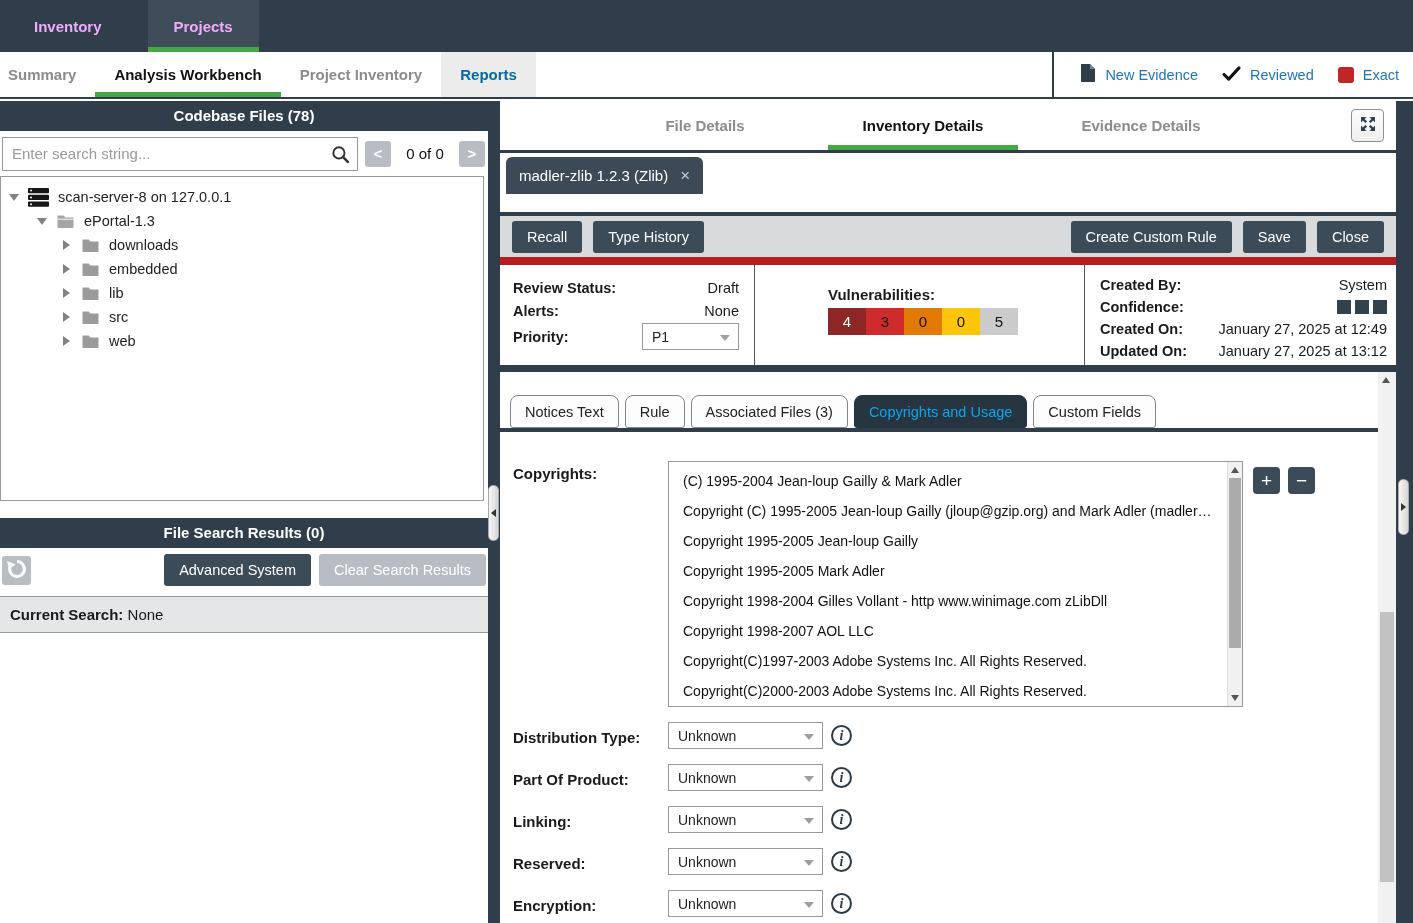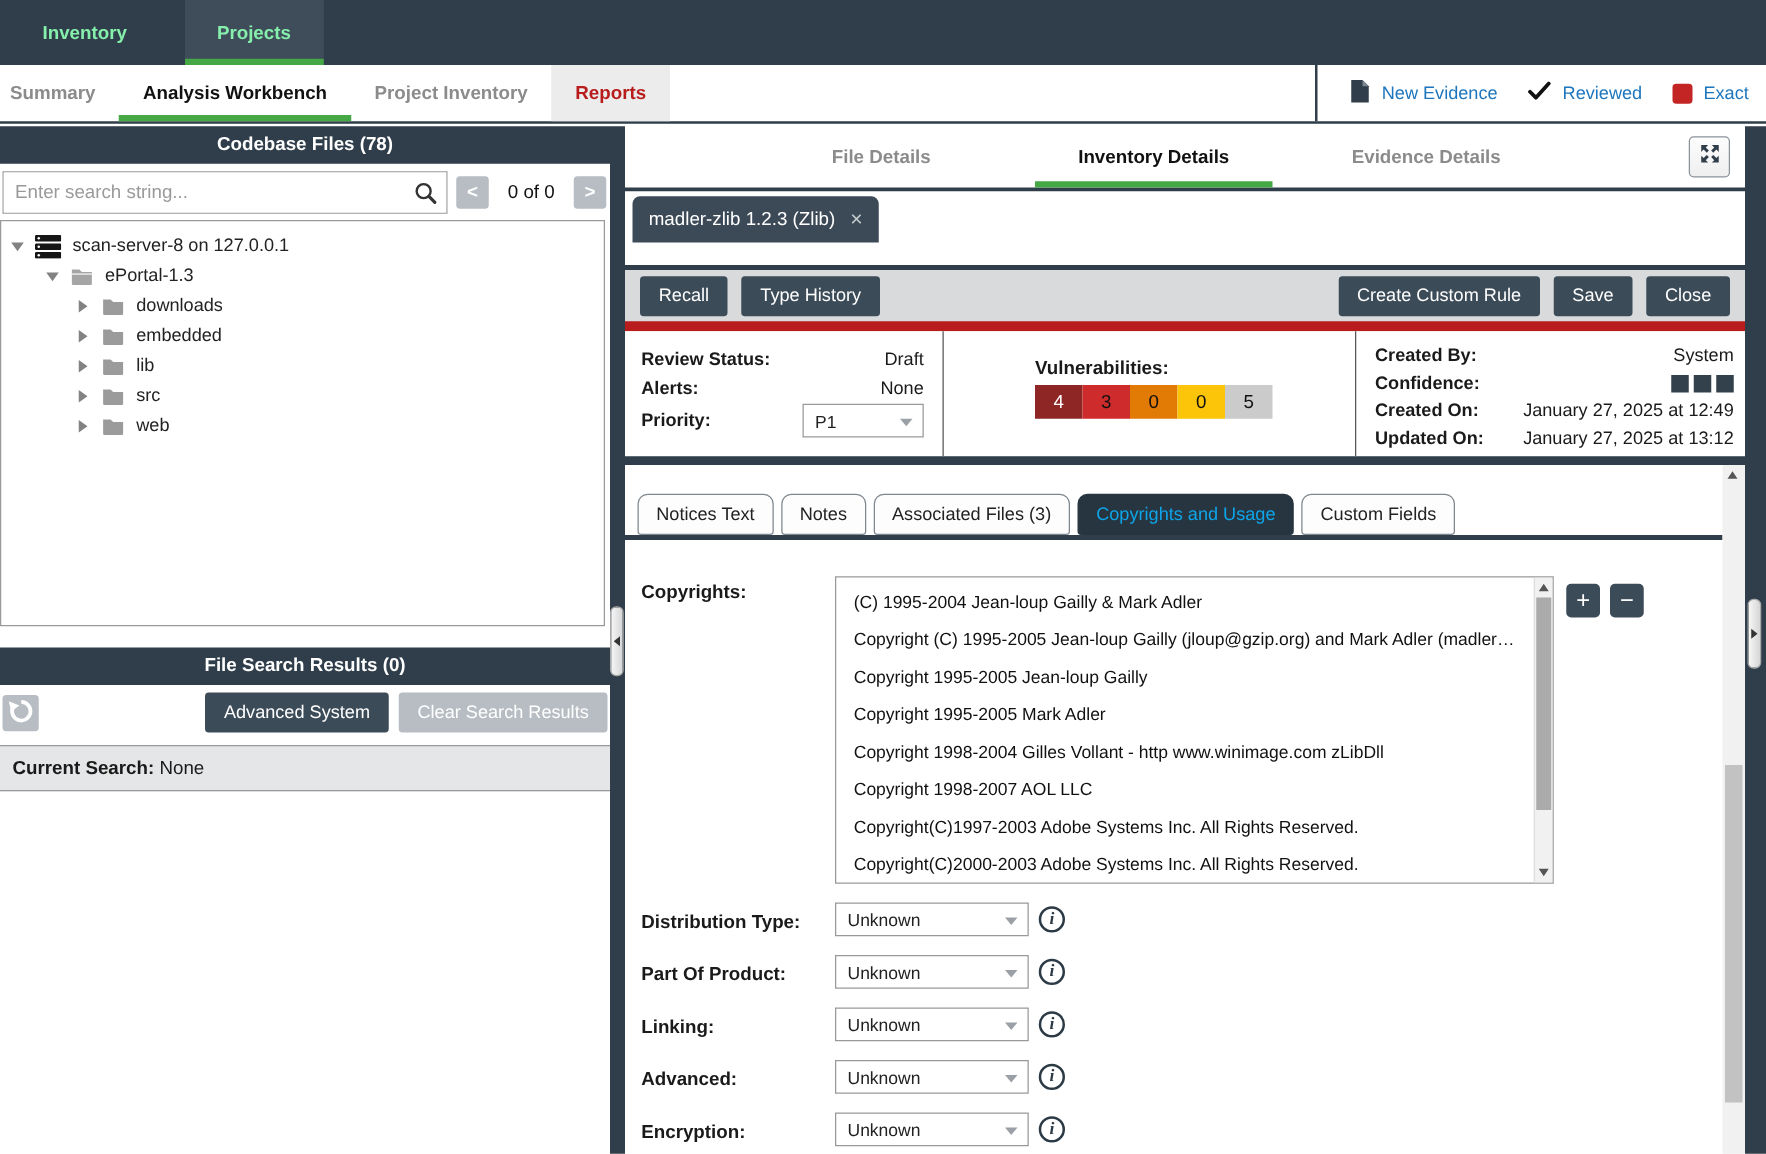--- a/index.html
+++ b/index.html
@@ -2,32 +2,32 @@
 <html><head>
 <meta charset="utf-8">
 <style>
   * { margin:0; padding:0; box-sizing:border-box; }
   html,body { width:1413px; height:923px; overflow:hidden; }
   body { font-family:"Liberation Sans","DejaVu Sans",sans-serif; background:#fff; color:#1a1a1a; }
   .app { position:relative; width:1413px; height:923px; }
 
   
   .topnav { position:absolute; top:0; left:0; width:1413px; height:52px; background:#2f3e4a; display:flex; }
-  .topnav-tab { position:relative; color:#86efac; font-weight:bold; font-size:15px; padding:0 26px; display:flex; align-items:center; cursor:pointer; }
+  .topnav-tab { position:relative; color:#f0abfc; font-weight:bold; font-size:15px; padding:0 26px; display:flex; align-items:center; cursor:pointer; }
   .topnav-tab.first { margin-left:8px; }
   .topnav-tab.active { background:#3e4d59; margin-left:20px; }
   .topnav-tab.active::after { content:""; position:absolute; left:0; right:0; bottom:0; height:5px; background:#45a845; }
 
   
   .subnav { position:absolute; top:52px; left:0; width:1413px; height:47px; background:#fff; border-bottom:2px solid #2f3e4a; display:flex; align-items:stretch; }
   .subnav-tab { position:relative; display:flex; align-items:center; padding:0 19px; font-size:15px; font-weight:bold; color:#8b8b8b; cursor:pointer; }
   .subnav-tab.first { padding-left:8px; }
   .subnav-tab.active { color:#111; }
   .subnav-tab.active::after { content:""; position:absolute; left:0; right:0; bottom:0; height:5px; background:#45a845; }
-  .subnav-tab.boxed { background:#ececec; color:#b91c1c; }
+  .subnav-tab.boxed { background:#ececec; color:#0369a1; }
   .legend { margin-left:auto; display:flex; align-items:center; gap:24px; border-left:2px solid #2f3e4a; padding:0 14px 0 26px; }
   .legend-item { display:flex; align-items:center; gap:9px; color:#1d76bd; font-size:14.5px; }
   .red-square { width:16px; height:16px; background:#c32424; border-radius:3px; }
 
   
   .main { position:absolute; top:101px; left:0; width:1413px; height:824px; }
 
   
   .left-col { position:absolute; left:0; top:0; width:488px; height:824px; background:#fff; }
   .panel-header { height:30px; background:#2f3e4a; color:#fff; font-weight:bold; font-size:15px; text-align:center; line-height:30px; }
@@ -365,21 +365,21 @@
             <span class="st-label">Updated On:</span>
             <span>January 27, 2025 at 13:12</span>
           </div>
         </div>
       </div>
 
       <div class="content">
         <div class="content-inner">
           <div class="detail-tabs">
             <div class="dtab">Notices Text</div>
-            <div class="dtab">Notes</div>
+            <div class="dtab">Rule</div>
             <div class="dtab">Associated Files (3)</div>
             <div class="dtab active">Copyrights and Usage</div>
             <div class="dtab">Custom Fields</div>
           </div>
           <div class="tab-baseline"></div>
 
           <div class="copy-row">
             <div class="f-label">Copyrights:</div>
             <div class="copy-box">
               <div class="copy-list">
@@ -423,21 +423,21 @@
             </div>
             <div class="field-row">
               <span class="f-label">Linking:</span>
               <div class="select f-select">
                 <span>Unknown</span>
                 <span class="chevron"></span>
               </div>
               <span class="info-icon"></span>
             </div>
             <div class="field-row">
-              <span class="f-label">Advanced:</span>
+              <span class="f-label">Reserved:</span>
               <div class="select f-select">
                 <span>Unknown</span>
                 <span class="chevron"></span>
               </div>
               <span class="info-icon"></span>
             </div>
             <div class="field-row">
               <span class="f-label">Encryption:</span>
               <div class="select f-select">
                 <span>Unknown</span>

